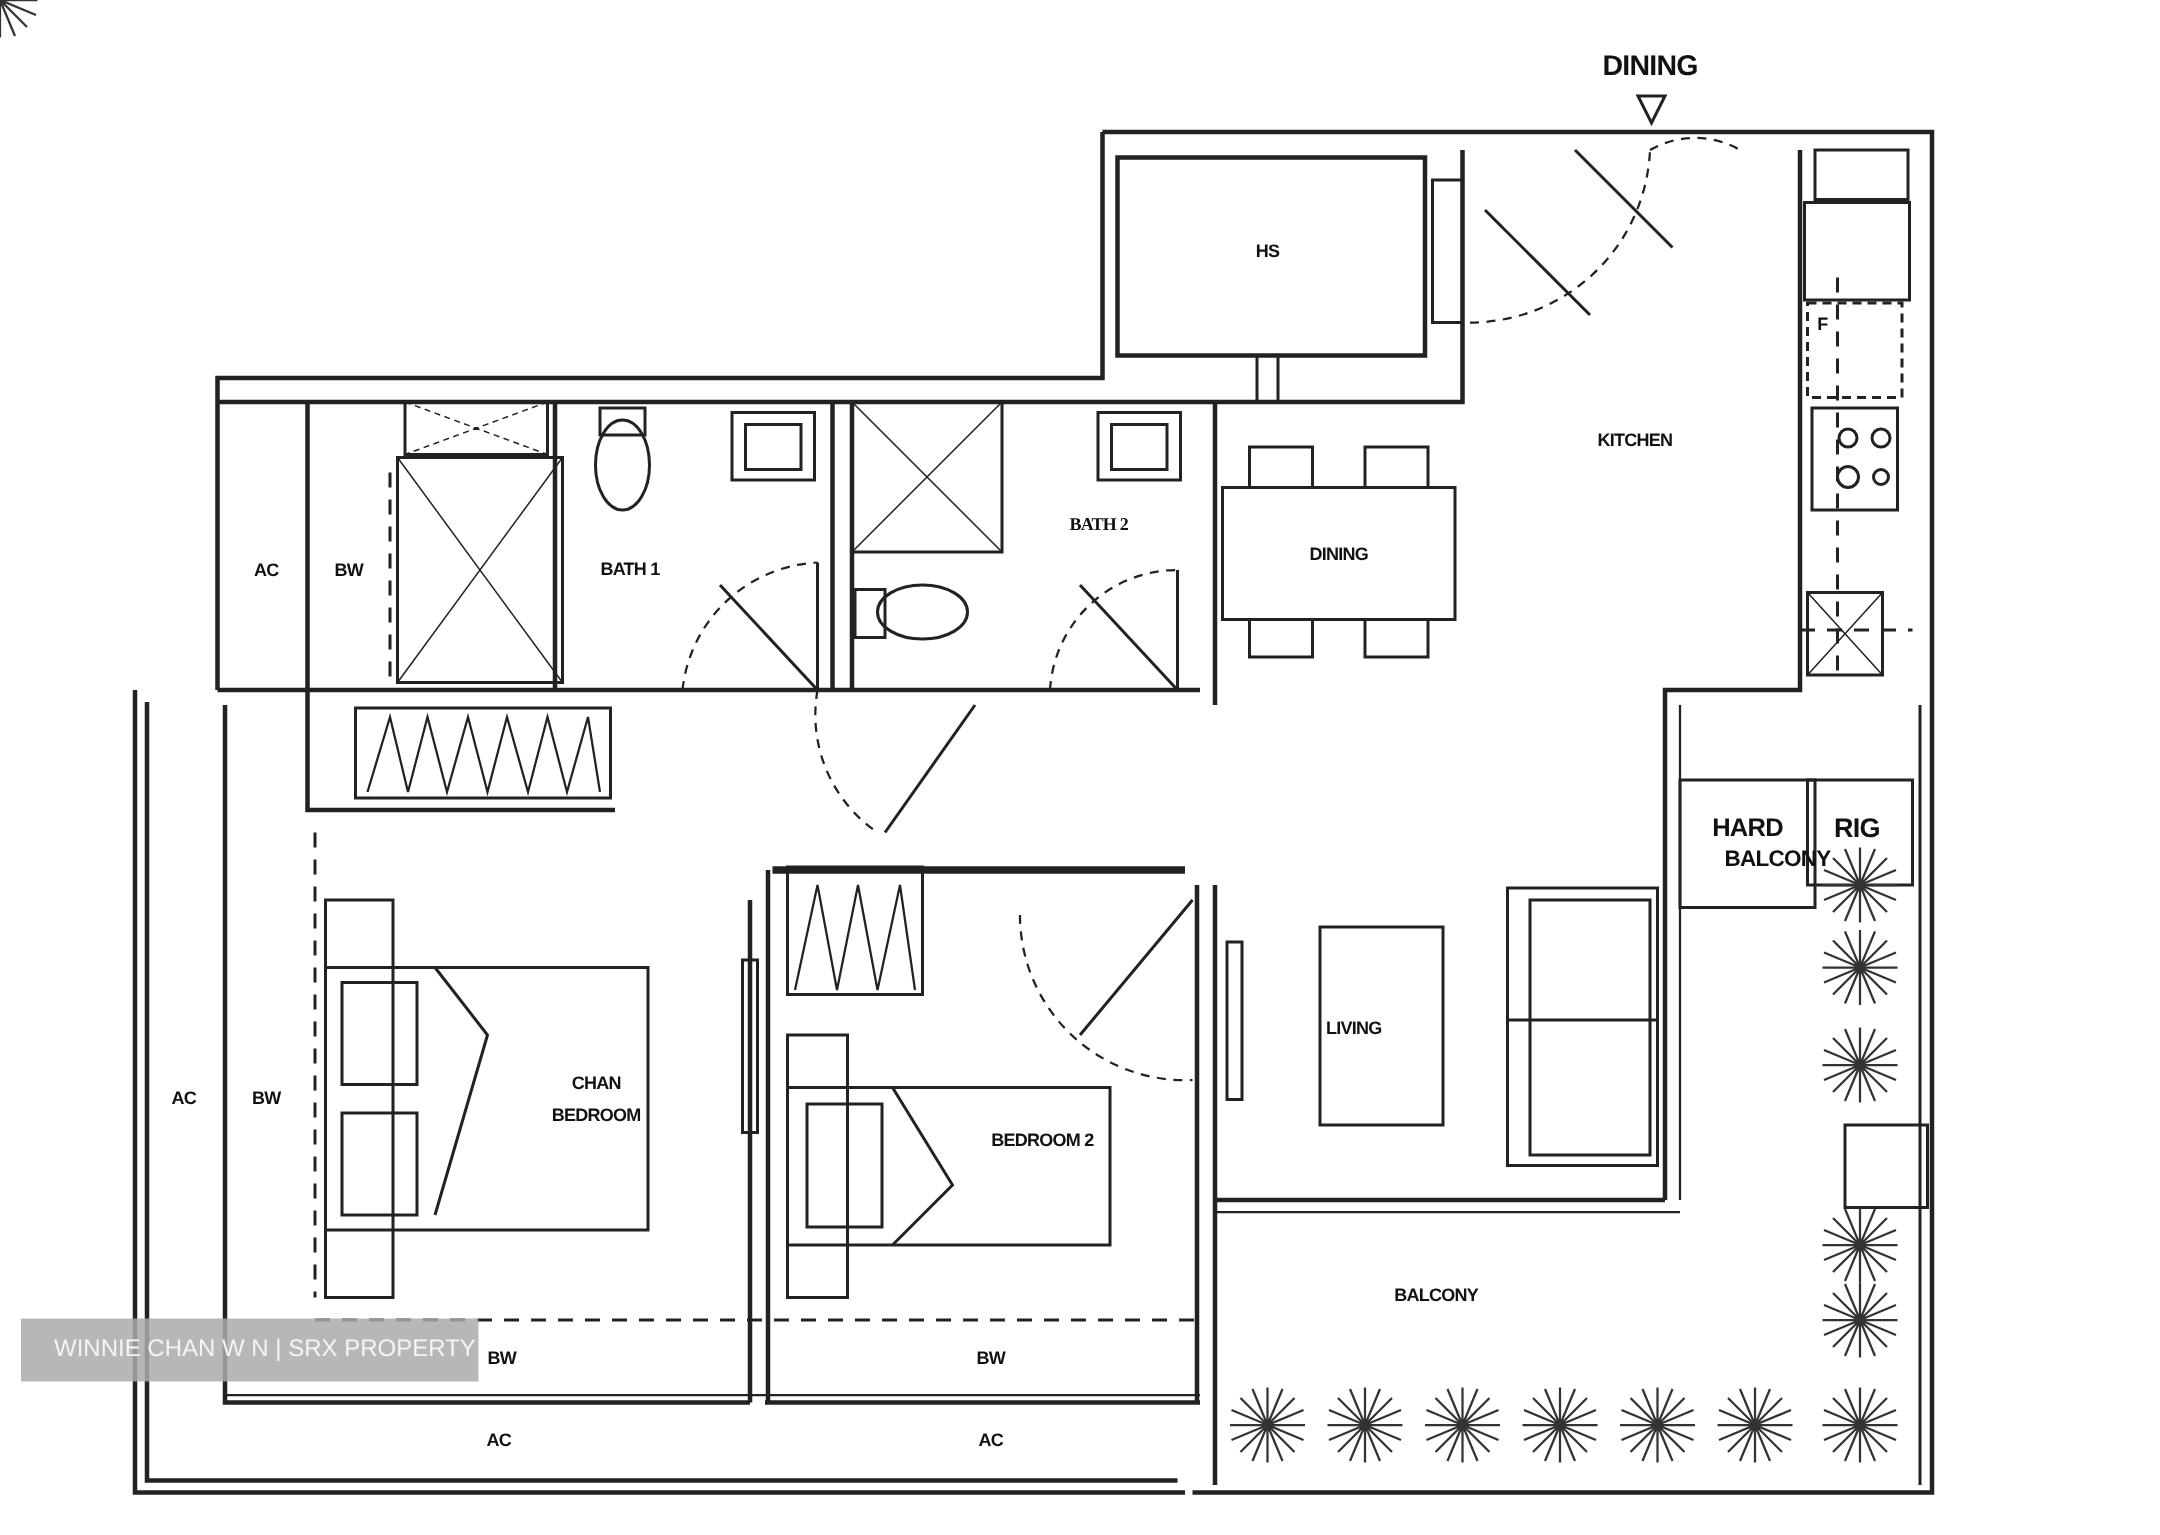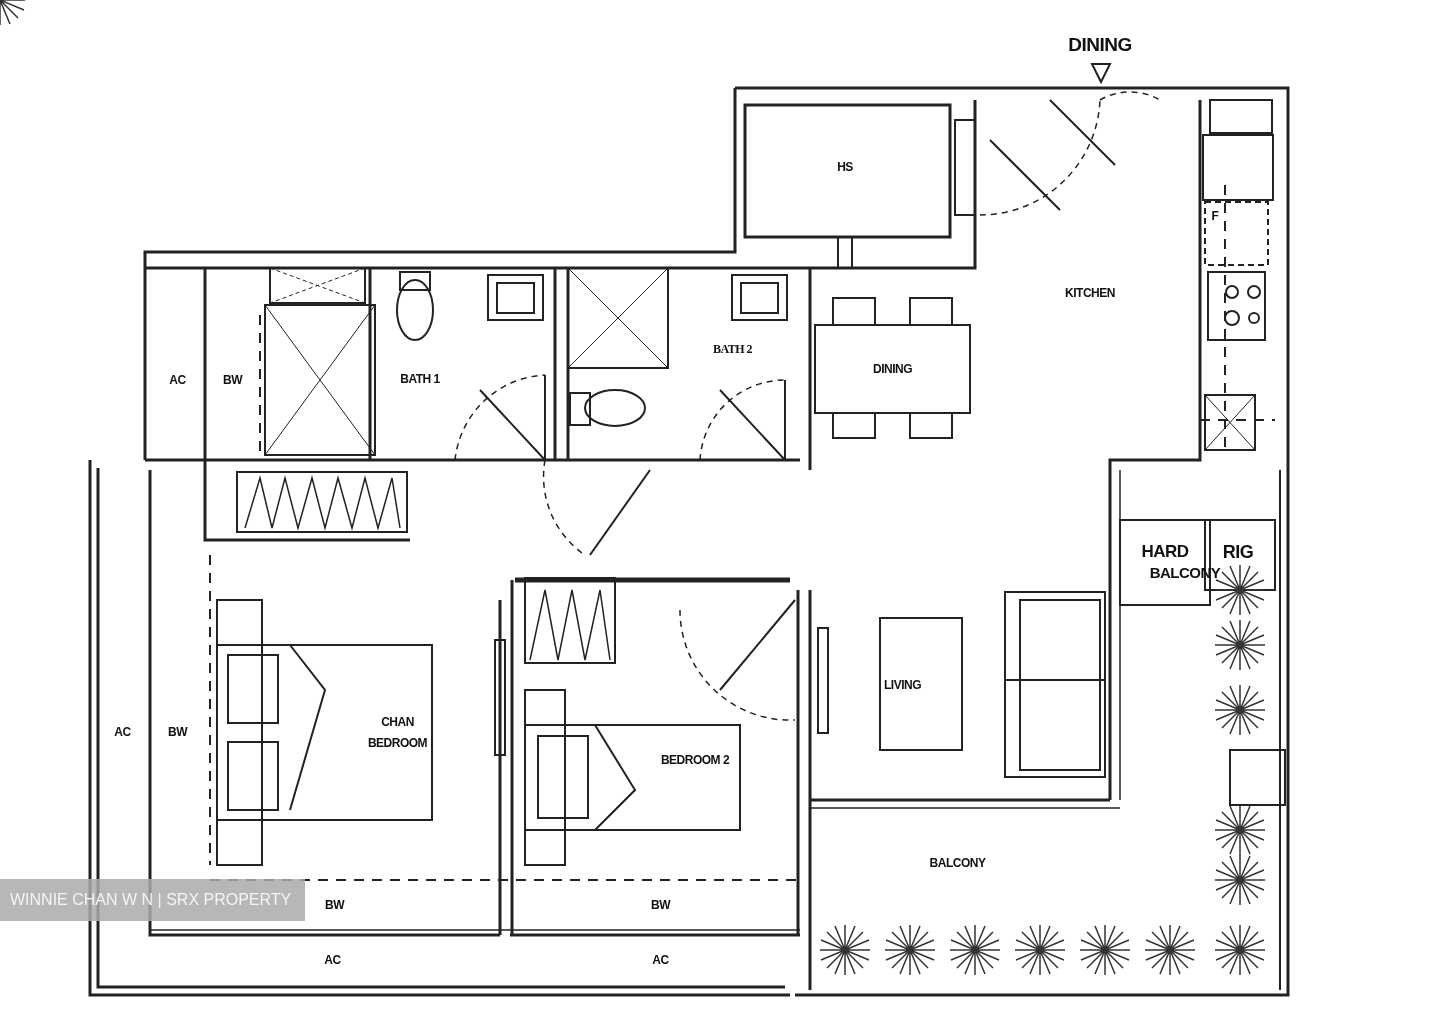--- a/index.html
+++ b/index.html
@@ -1,19 +1,19 @@
 <!DOCTYPE html>
 <html><head>
 <meta charset="utf-8">
 <style>
   html, body { margin: 0; padding: 0; background: #ffffff; }
   body { width: 1440px; height: 1023px; position: relative; overflow: hidden; font-family: "Liberation Sans", sans-serif; }
   svg { position: absolute; left: 0; top: 0; }
   .lbl { position: absolute; font-family: "Liberation Sans", sans-serif; font-weight: bold; font-size: 12px; color: #111; letter-spacing: -0.5px; white-space: nowrap; text-align: center; line-height: 20px; }
-  .watermark { position: absolute; left: 0; top: 879px; width: 305px; height: 42px; background: rgba(170,170,170,0.85); color: #f4f4f4; font-size: 16px; line-height: 42px; padding-left: 10px; box-sizing: border-box; font-family: "Liberation Sans", sans-serif; white-space: nowrap; }
+  .watermark { position: absolute; left: 14px; top: 879px; width: 305px; height: 42px; background: rgba(170,170,170,0.85); color: #f4f4f4; font-size: 16px; line-height: 42px; padding-left: 22px; box-sizing: border-box; font-family: "Liberation Sans", sans-serif; white-space: nowrap; }
 </style>
 </head>
 <body>
 
 <svg width="1440" height="1023" viewBox="0 0 1440 1023" xmlns="http://www.w3.org/2000/svg">
   <g fill="none" stroke="#222" stroke-width="3">
 
     <path d="M735 88 H1288 V470"></path>
     <path d="M735 88 V252 H145 V460"></path>
     <path d="M90 460 V995 H790"></path>

